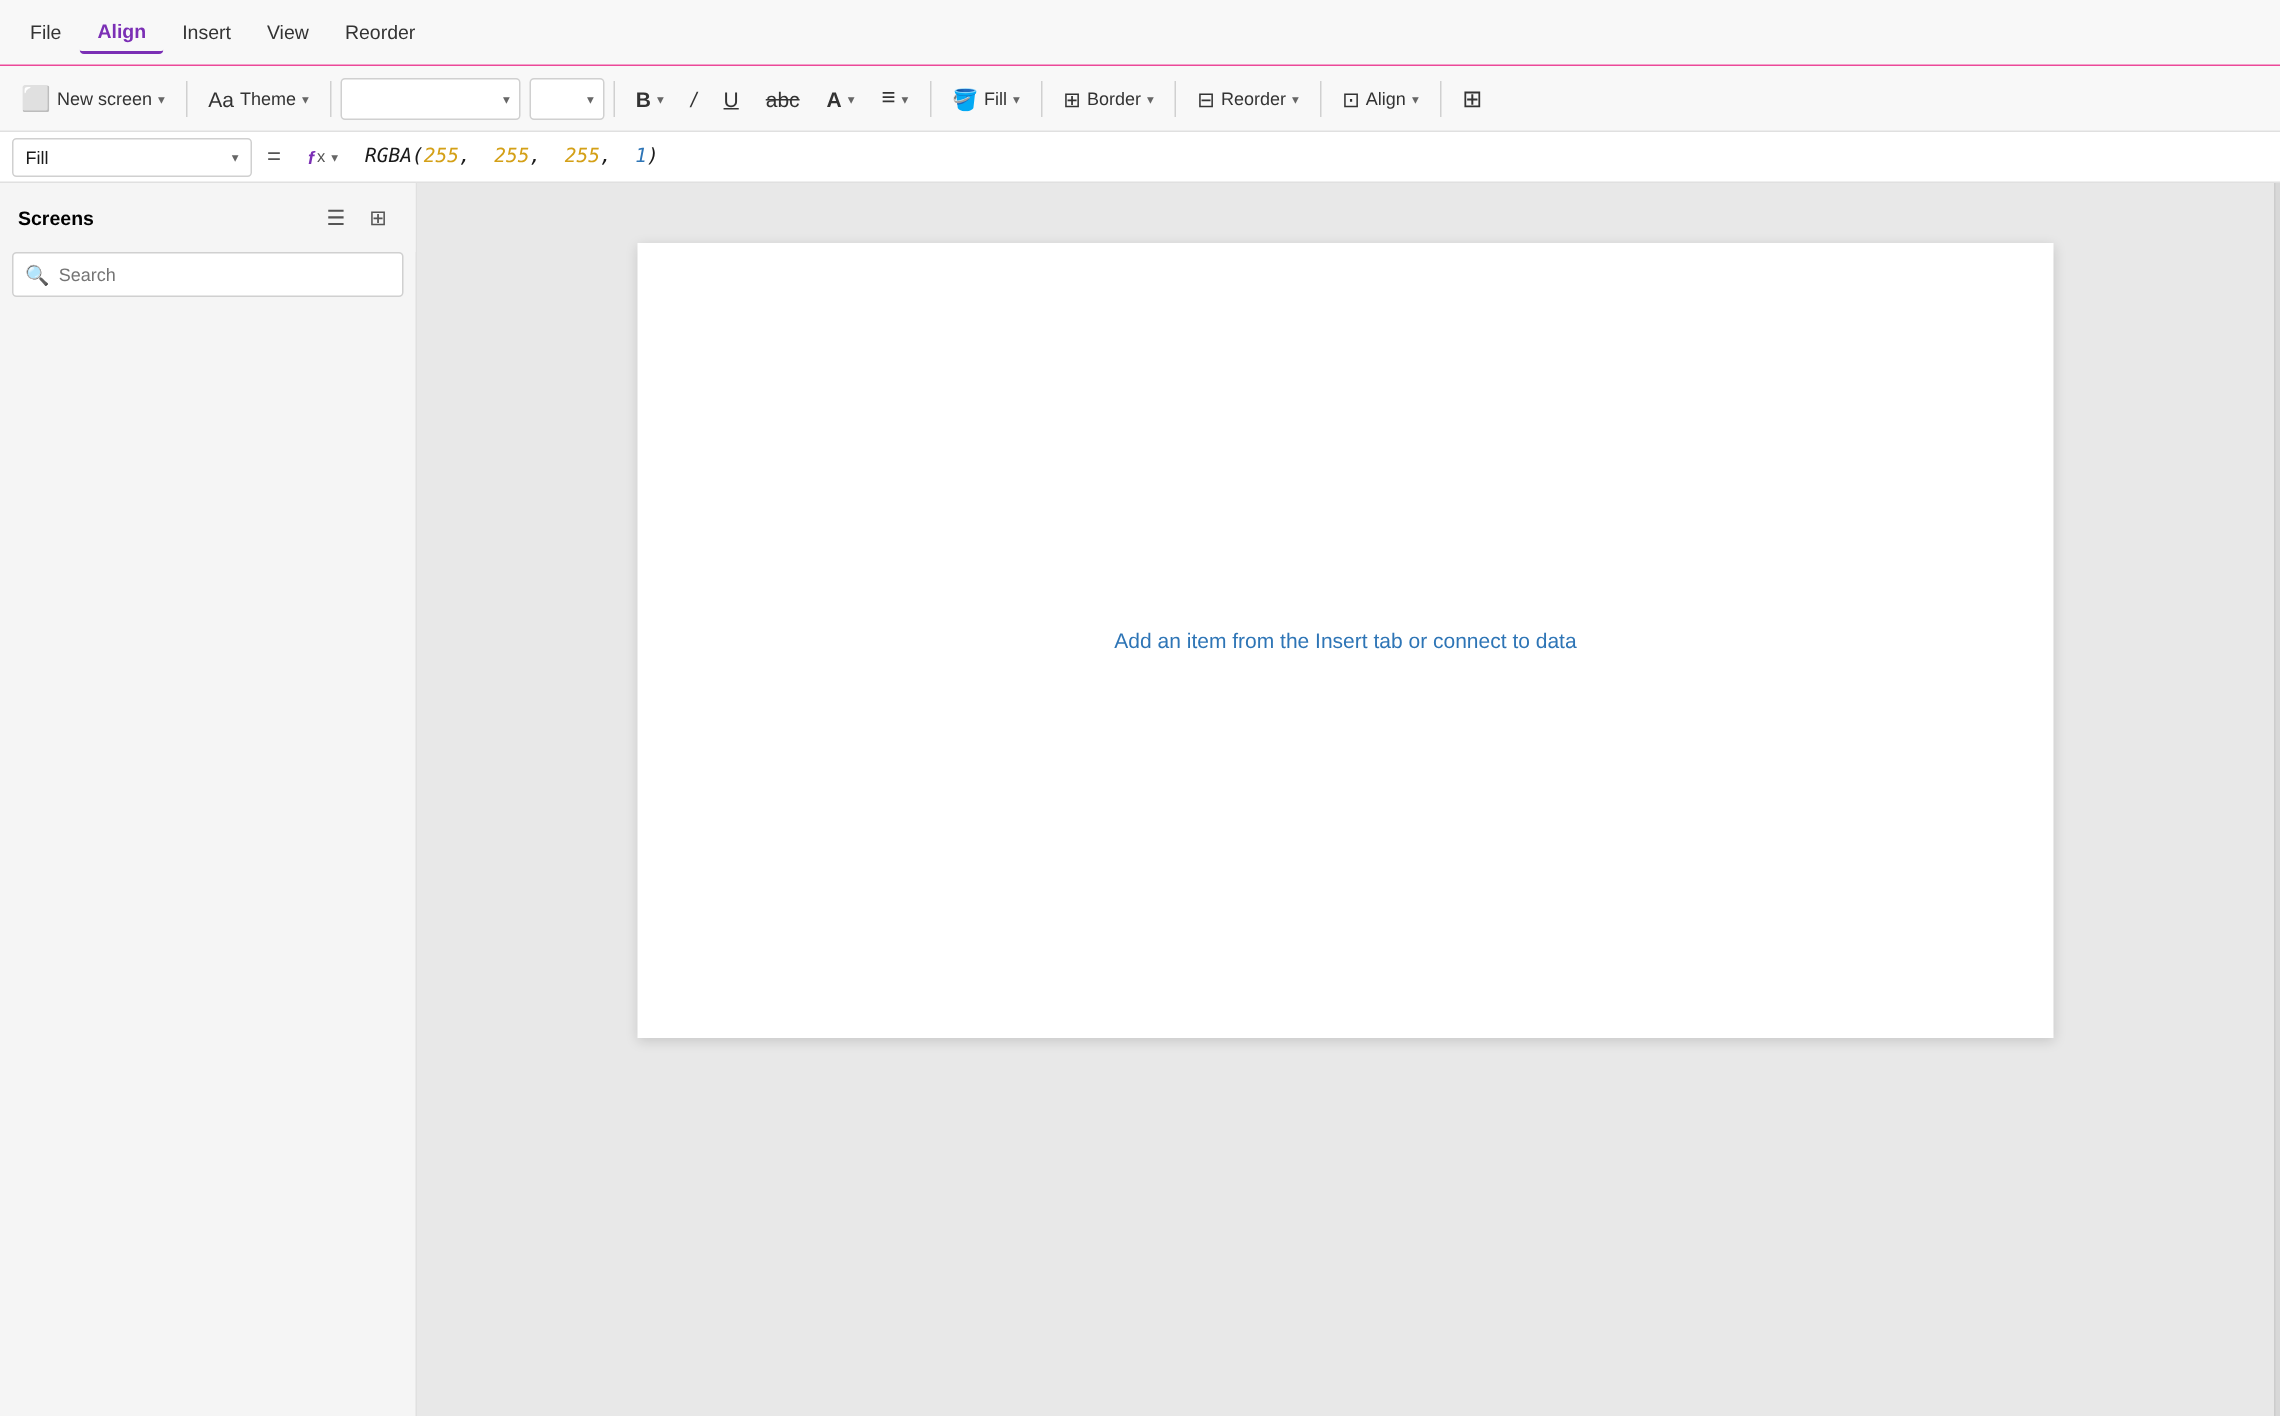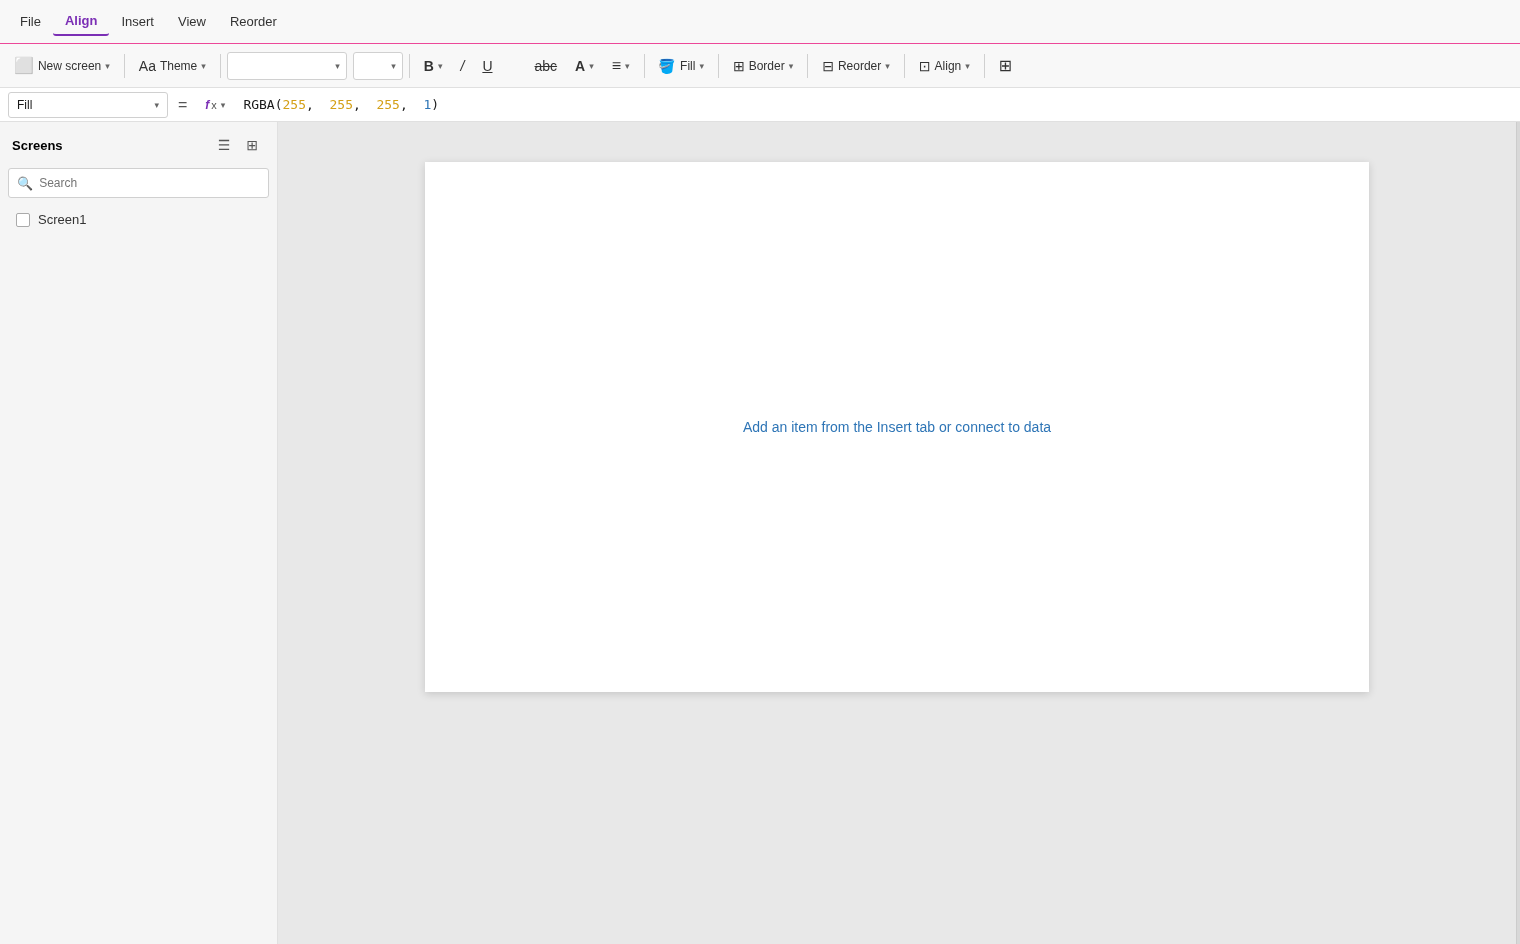--- a/index.html
+++ b/index.html
@@ -189,21 +189,21 @@
     .right-panel {
       width: 4px;
       background: #d8d8d8;
       border-left: 1px solid #ccc;
     }
 
     
     .icon-bold { font-weight: 900; font-size: 14px; }
     .icon-italic { font-style: italic; font-size: 14px; }
     .icon-underline { text-decoration: underline; font-size: 14px; }
-    .icon-strike { text-decoration: line-through; font-size: 14px; margin-left: 24px; }
+    .icon-strike { text-decoration: line-through; font-size: 14px; }
   </style>
 </head>
 <body>
 
 <div class="menu-bar">
   <div class="menu-item">File</div>
   <div class="menu-item active">Align</div>
   <div class="menu-item">Insert</div>
   <div class="menu-item">View</div>
   <div class="menu-item">Reorder</div>
@@ -309,21 +309,21 @@
   <div class="formula-name-box">
     <span style="flex:1;font-size:12px;">Fill</span>
     <span class="chevron">▾</span>
   </div>
   <span class="formula-equals">=</span>
   <button class="fx-btn">
     <em style="font-style:italic; color:#7b2fb5; font-weight:600;">f</em>
       <span style="font-size:11px; color:#555;">x</span>
     <span class="chevron" style="margin-left:2px;">▾</span>
   </button>
-  <div style="flex:1; display:flex; align-items:center; padding:0 4px; font-family:'Consolas',monospace; font-size:13px;">
+  <div style="flex:1; display:flex; align-items:center; padding:0 4px; font-family:'Consolas',monospace; font-size:13px;font-style:italic;">
     <span class="rgba-text">RGBA(</span>
       <span class="rgba-num">255</span>
       <span class="rgba-text">,&nbsp;&nbsp;</span>
       <span class="rgba-num">255</span>
       <span class="rgba-text">,&nbsp;&nbsp;</span>
       <span class="rgba-num">255</span>
       <span class="rgba-text">,&nbsp;&nbsp;</span>
       <span class="rgba-last">1</span>
       <span class="rgba-text">)</span>
   </div>
@@ -342,24 +342,20 @@
           <span>⊞</span>
         </button>
       </div>
     </div>
 
     <div class="search-box">
       <span class="search-icon">🔍</span>
       <input class="search-input" type="text" placeholder="Search" style="">
     </div>
 
-    <div class="screen-item">
-      <div class="screen-checkbox"></div>
-      <span class="screen-label">Screen1</span>
-    </div>
   </div>
 
   <div class="canvas-area">
     <div style="width:100%; display:flex; justify-content:center; padding-top: 10px;">
       <div class="canvas-surface">
         <div class="canvas-hint">
           <span>Add an item from the </span><span style="color:#2e75b6;">Insert tab</span><span> or </span><span style="color:#2e75b6;">connect to data</span>
         </div>
       </div>
     </div>

